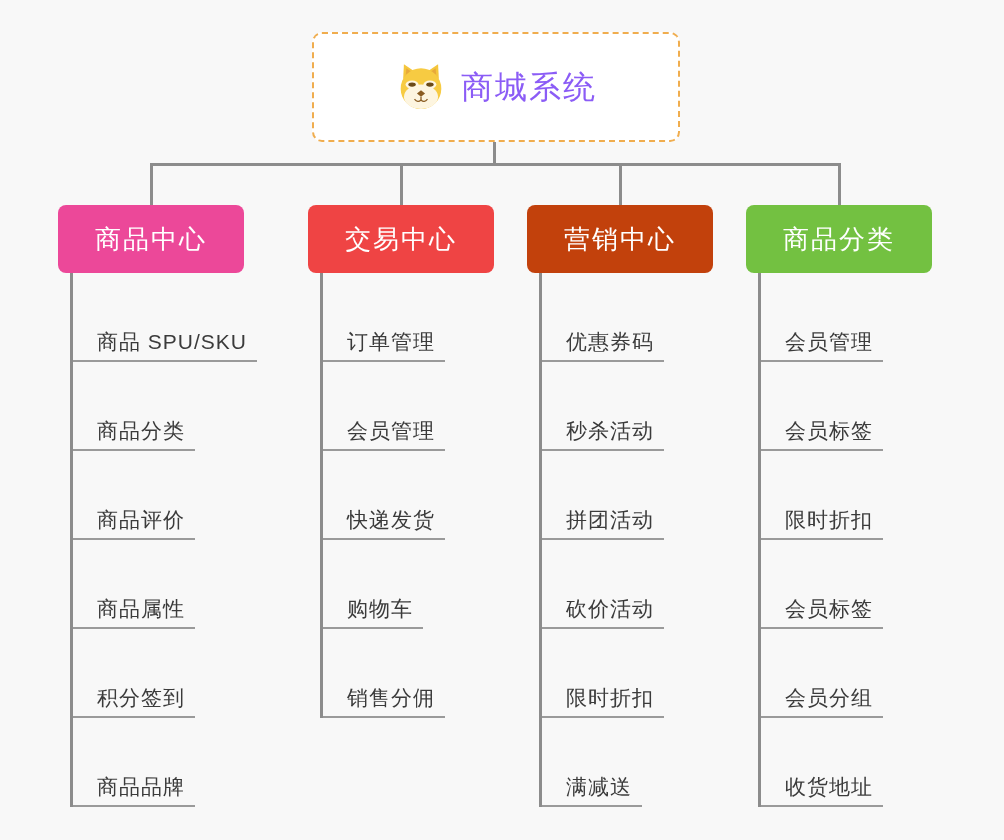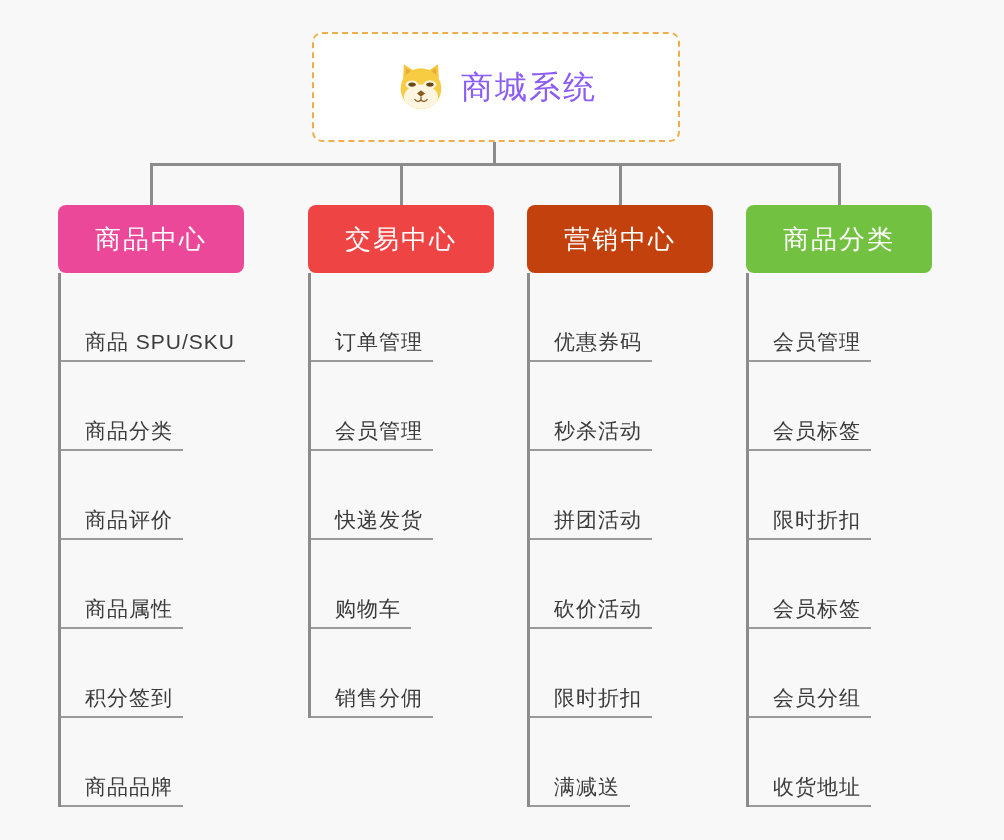--- a/index.html
+++ b/index.html
@@ -93,20 +93,21 @@
     box-sizing: border-box;
   }
   .col-header.w-blue   { width: 186px; }
   .col-header.w-red    { width: 186px; }
   .col-header.w-orange { width: 186px; }
   .col-header.w-green  { width: 186px; }
 
   
   .leaf-list {
     position: relative;
+    margin-left: 12px;
     padding-top: 0;
     border-left: 3px solid #8c8c8c;
   }
   .leaf-item {
     position: relative;
     height: 89px;
     display: flex;
     align-items: flex-end;
     box-sizing: border-box;
   }

